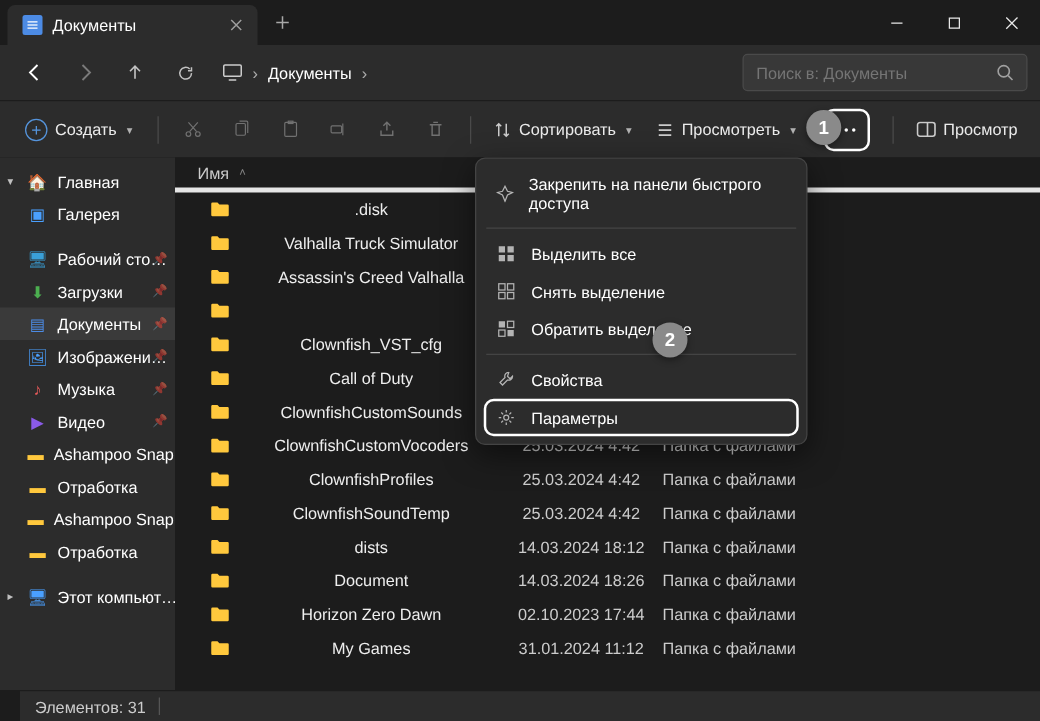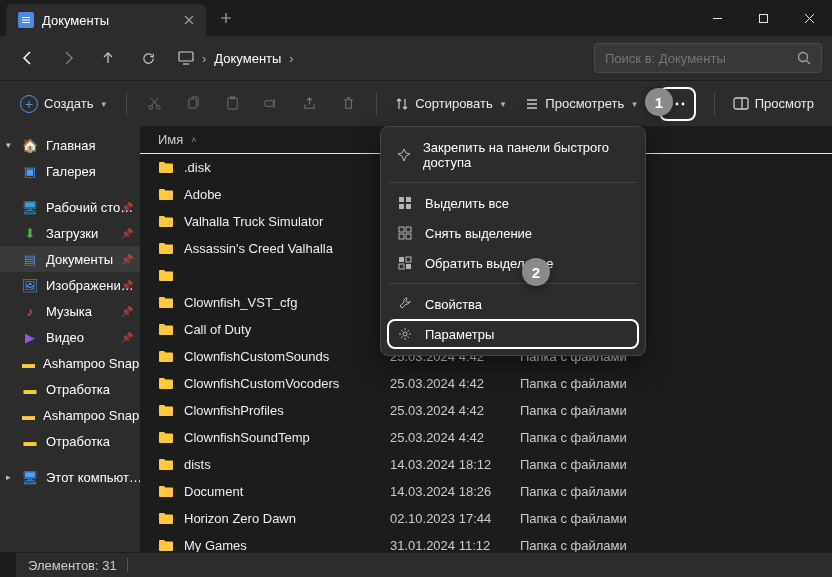--- a/index.html
+++ b/index.html
@@ -36,26 +36,26 @@
 .body-area { display: flex; height: calc(100% - 36px - 44px - 46px - 25px); background: #1c1c1c; }
 .sidebar { width: 140px; background: #2c2c2c; overflow: hidden; padding: 6px 0; }
 .sb-item { display: flex; align-items: center; gap: 8px; padding: 5px 8px 5px 22px; position: relative; white-space: nowrap; }
 .sb-item.active { background: #3a3a3a; }
 .sb-item .pin { position: absolute; right: 6px; opacity: 0.5; font-size: 10px; }
 .sb-item .chev { position: absolute; left: 6px; font-size: 9px; opacity: 0.7; }
 .sb-spacer { height: 10px; }
 .sb-icon { width: 16px; height: 16px; display: flex; align-items: center; justify-content: center; font-size: 13px; }
 
 .main { flex: 1; display: flex; flex-direction: column; background: #1c1c1c; position: relative; }
-.col-header { display: flex; align-items: center; height: 28px; padding-left: 18px; color: #ccc; border-bottom: 1px solid #e5e5e5; }
+.col-header { display: flex; align-items: center; height: 28px; padding-left: 18px; color: #ccc; border-bottom: 4px solid #e5e5e5; }
 .col-name { width: 210px; display: flex; align-items: center; gap: 8px; }
 .col-chev { font-size: 9px; opacity: 0.6; }
 .col-sep { width: 1px; height: 16px; background: #444; margin: 0 6px; }
 .file-list { flex: 1; overflow: hidden; }
-.file-row { display: flex; align-items: center; height: 27px; padding-left: 18px; }
+.file-row { display: flex; align-items: center; height: 27px; padding-left: 28px; text-align: center; }
 .file-row .folder-icon { width: 16px; height: 13px; margin-right: 10px; }
 .file-row .fname { width: 206px; color: #eee; white-space: nowrap; overflow: hidden; }
 .file-row .fdate { width: 130px; color: #ccc; }
 .file-row .ftype { color: #ccc; }
 
 .context-menu { position: absolute; top: 0; left: 240px; width: 266px; background: #2c2c2c; border: 1px solid #444; border-radius: 8px; padding: 6px; box-shadow: 0 8px 24px rgba(0,0,0,0.5); z-index: 10; }
 .cm-item { display: flex; align-items: center; gap: 12px; padding: 7px 10px; border-radius: 4px; }
 .cm-item.highlighted { border: 2.5px solid #fff; border-radius: 8px; padding: 5px 8px; }
 .cm-sep { height: 1px; background: #444; margin: 5px 2px; }
 .cm-icon { width: 16px; height: 16px; display: flex; align-items: center; justify-content: center; opacity: 0.85; }
@@ -311,28 +311,20 @@
         <span class="col-chev">˄</span>
       </div>
       <div class="col-sep" style="margin-left:auto;margin-right:420px"></div>
     </div>
     <div class="file-list" id="file-list">
         <div class="file-row">
           <svg class="folder-icon folder-svg" viewBox="0 0 16 13">
             <path d="M1 2 A1 1 0 0 1 2 1 H6 L7.5 2.5 H14 A1 1 0 0 1 15 3.5 V11 A1 1 0 0 1 14 12 H2 A1 1 0 0 1 1 11 Z"></path>
           </svg>
           <span class="fname">.disk</span>
-          <span class="fdate"></span>
-          <span class="ftype"></span>
-        </div>
-        <div class="file-row">
-          <svg class="folder-icon folder-svg" viewBox="0 0 16 13">
-            <path d="M1 2 A1 1 0 0 1 2 1 H6 L7.5 2.5 H14 A1 1 0 0 1 15 3.5 V11 A1 1 0 0 1 14 12 H2 A1 1 0 0 1 1 11 Z"></path>
-          </svg>
-          <span class="fname">Adobe</span>
           <span class="fdate"></span>
           <span class="ftype"></span>
         </div>
         <div class="file-row">
           <svg class="folder-icon folder-svg" viewBox="0 0 16 13">
             <path d="M1 2 A1 1 0 0 1 2 1 H6 L7.5 2.5 H14 A1 1 0 0 1 15 3.5 V11 A1 1 0 0 1 14 12 H2 A1 1 0 0 1 1 11 Z"></path>
           </svg>
           <span class="fname">Valhalla Truck Simulator</span>
           <span class="fdate"></span>
           <span class="ftype"></span>

